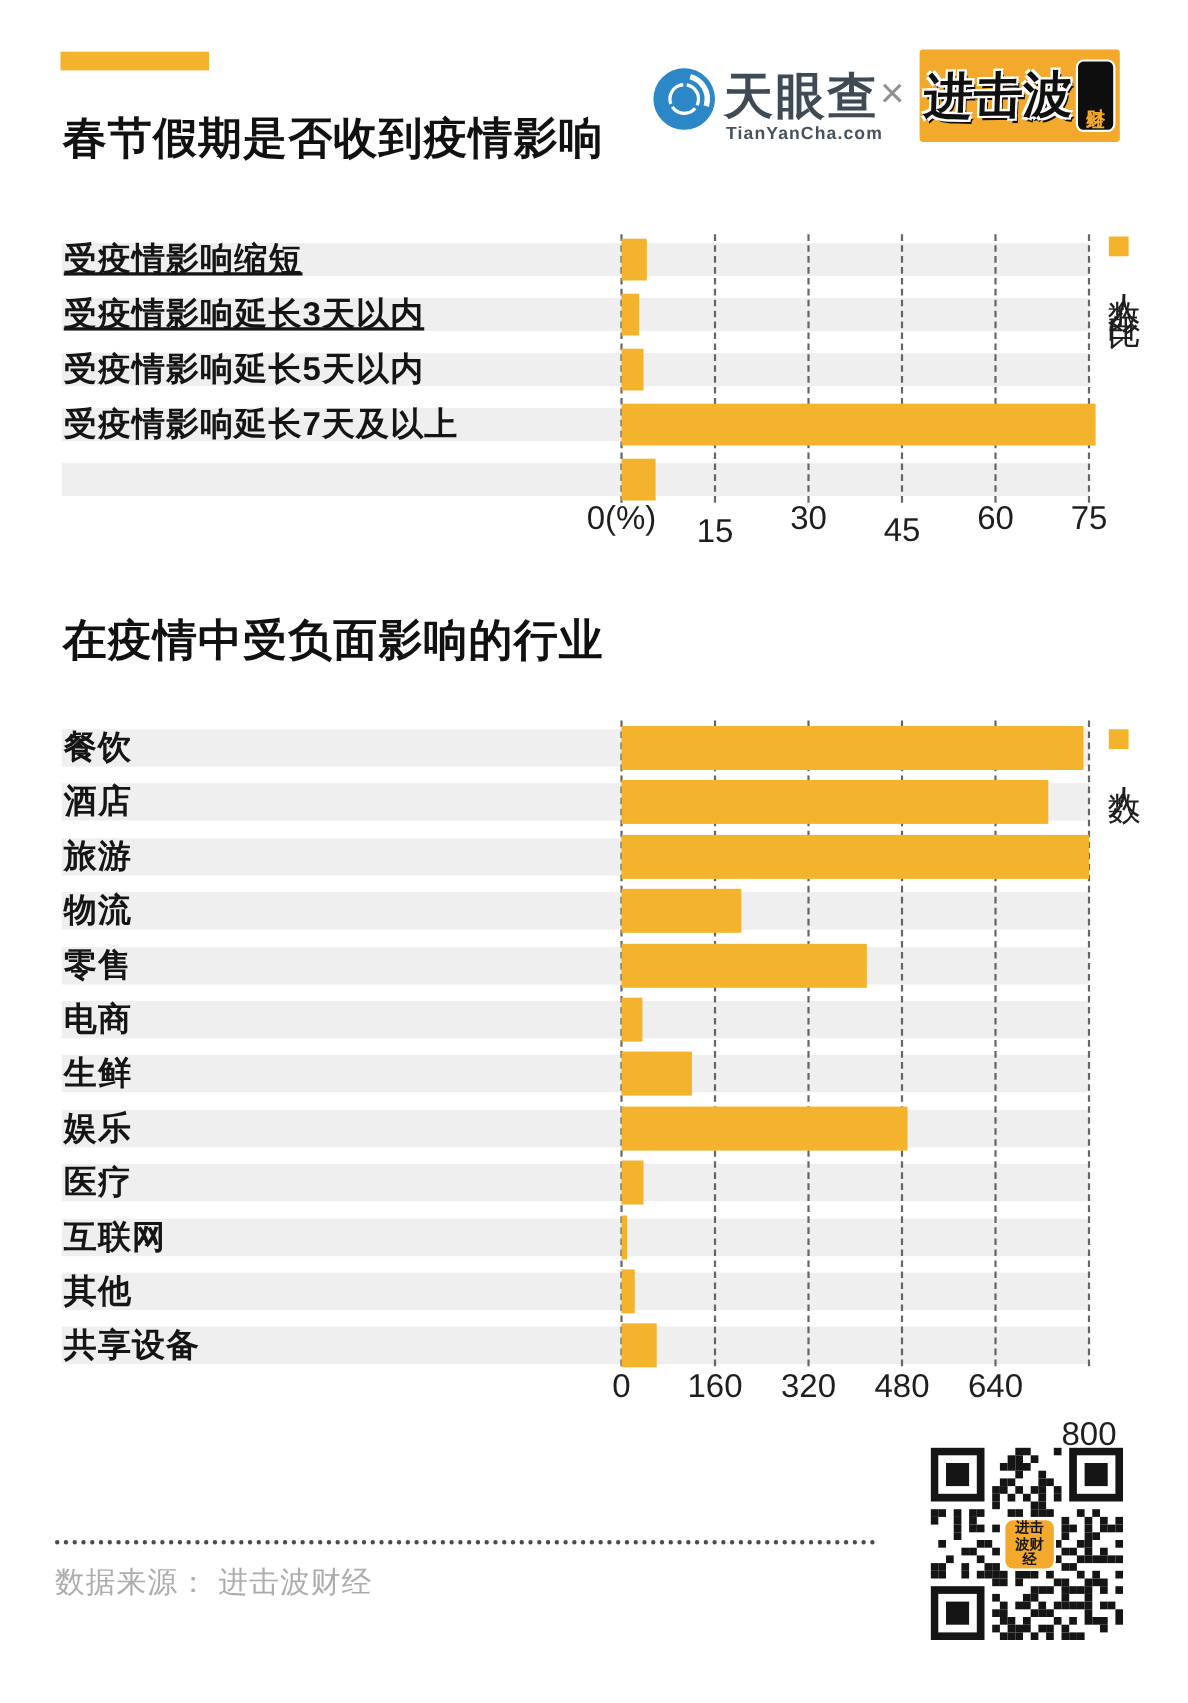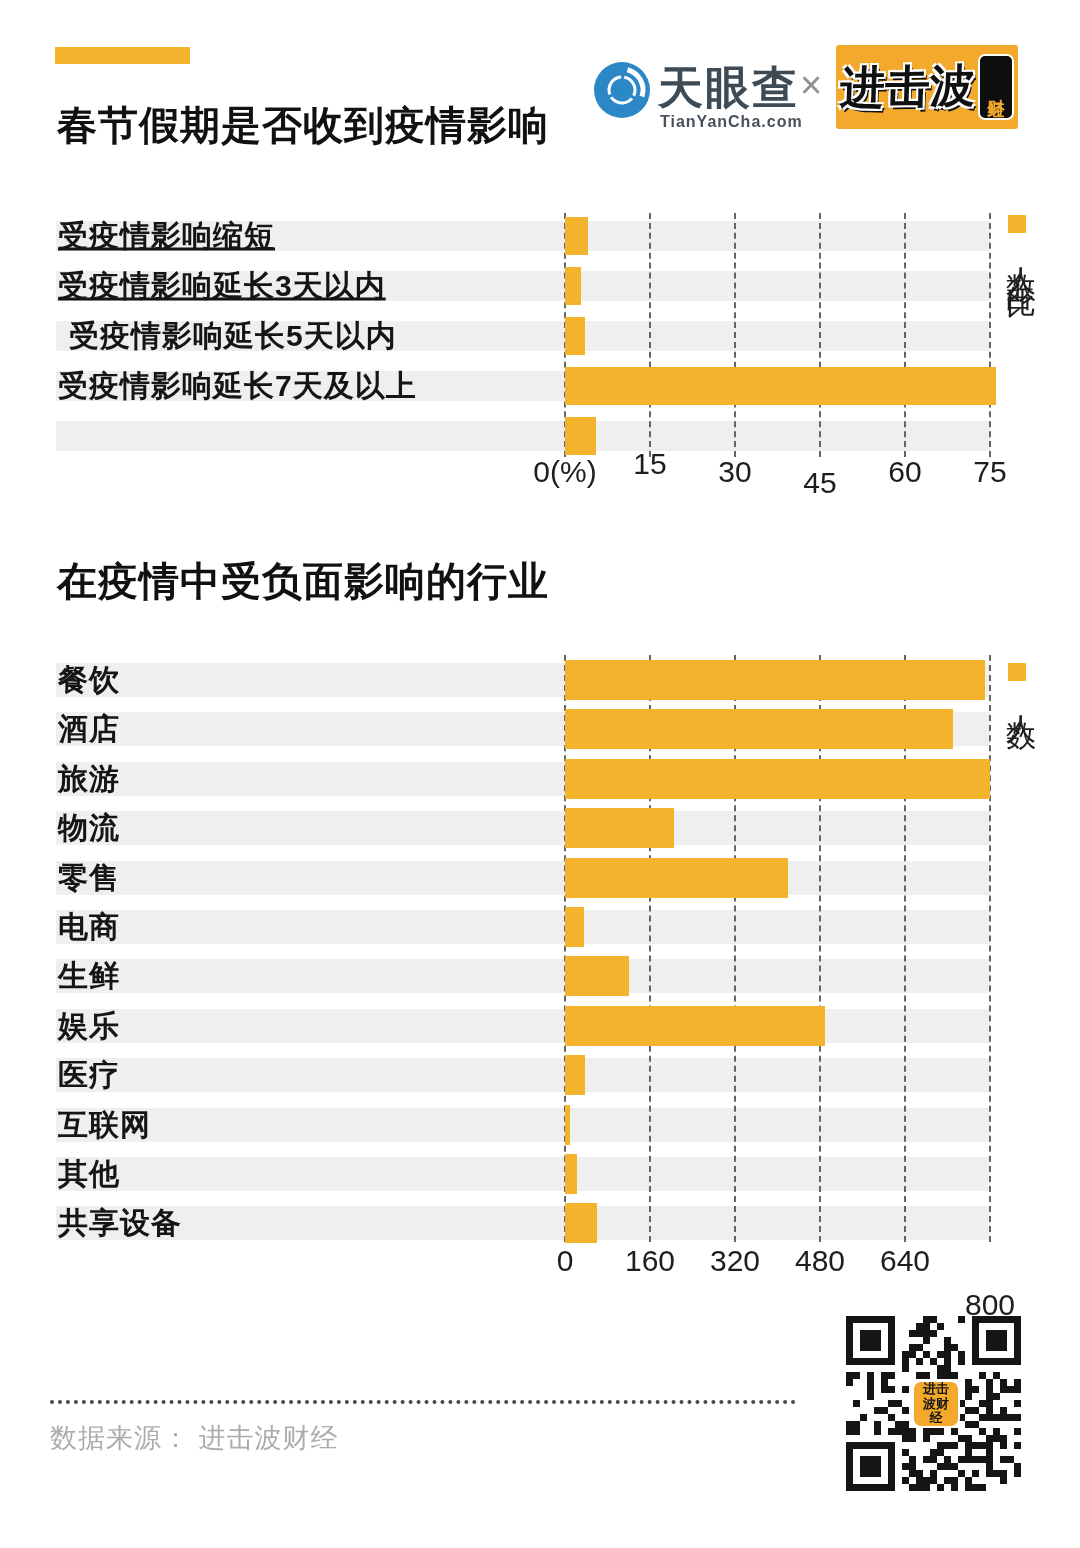--- a/index.html
+++ b/index.html
@@ -77,28 +77,28 @@
         <span>财经</span>
       </span>
   </div>
 
   <section class="abs chart" id="chart1">
       <div class="row-band" style="top: 16px; height: 30px; background: rgb(239, 239, 239);"></div>
       <div class="cat-label" style="top: 31px; text-decoration: underline;">受疫情影响缩短</div>
       <div class="row-band" style="top: 66px; height: 30px; background: rgb(239, 239, 239);"></div>
       <div class="cat-label" style="top: 81px; text-decoration: underline;">受疫情影响延长3天以内</div>
       <div class="row-band" style="top: 116px; height: 30px; background: rgb(239, 239, 239);"></div>
-      <div class="cat-label" style="top: 131px; margin-left: 11px;">受疫情影响延长5天以内</div>
+      <div class="cat-label" style="top: 131px;">受疫情影响延长5天以内</div>
       <div class="row-band" style="top: 166px; height: 30px; background: rgb(239, 239, 239);"></div>
       <div class="cat-label" style="top: 181px;">受疫情影响延长7天及以上</div>
       <div class="row-band" style="top: 216px; height: 30px; background: rgb(239, 239, 239);"></div>
       <div class="gridline" style="left: 564px; top: 8px; height: 244px; border-left-color: rgb(76, 76, 76);"></div>
       <div class="tick-label" style="left: 520px; top: 250px;">0(%)</div>
       <div class="gridline" style="left: 649px; top: 8px; height: 244px; border-left-color: rgb(76, 76, 76);"></div>
-      <div class="tick-label" style="left: 605px; top: 242px;">15</div>
+      <div class="tick-label" style="left: 605px; top: 262px;">15</div>
       <div class="gridline" style="left: 734px; top: 8px; height: 244px; border-left-color: rgb(76, 76, 76);"></div>
       <div class="tick-label" style="left: 690px; top: 250px;">30</div>
       <div class="gridline" style="left: 819px; top: 8px; height: 244px; border-left-color: rgb(76, 76, 76);"></div>
       <div class="tick-label" style="left: 775px; top: 250px; margin-top: 11px;">45</div>
       <div class="gridline" style="left: 904px; top: 8px; height: 244px; border-left-color: rgb(76, 76, 76);"></div>
       <div class="tick-label" style="left: 860px; top: 250px;">60</div>
       <div class="gridline" style="left: 989px; top: 8px; height: 244px; border-left-color: rgb(76, 76, 76);"></div>
       <div class="tick-label" style="left: 945px; top: 250px;">75</div>
       <div class="bar" style="left: 565px; top: 12px; height: 38px; width: 22.6667px; background: rgb(244, 179, 44);"></div>
       <div class="bar" style="left: 565px; top: 62px; height: 38px; width: 15.8667px; background: rgb(244, 179, 44);"></div>

